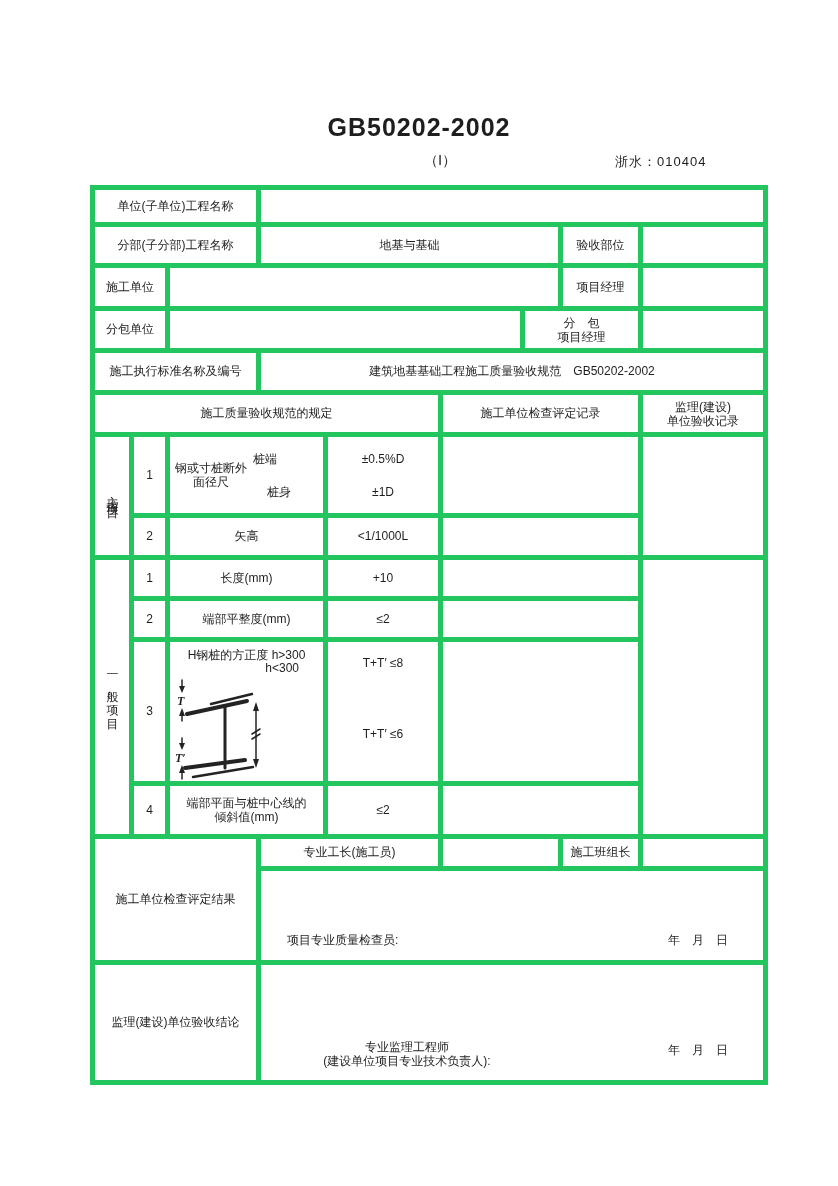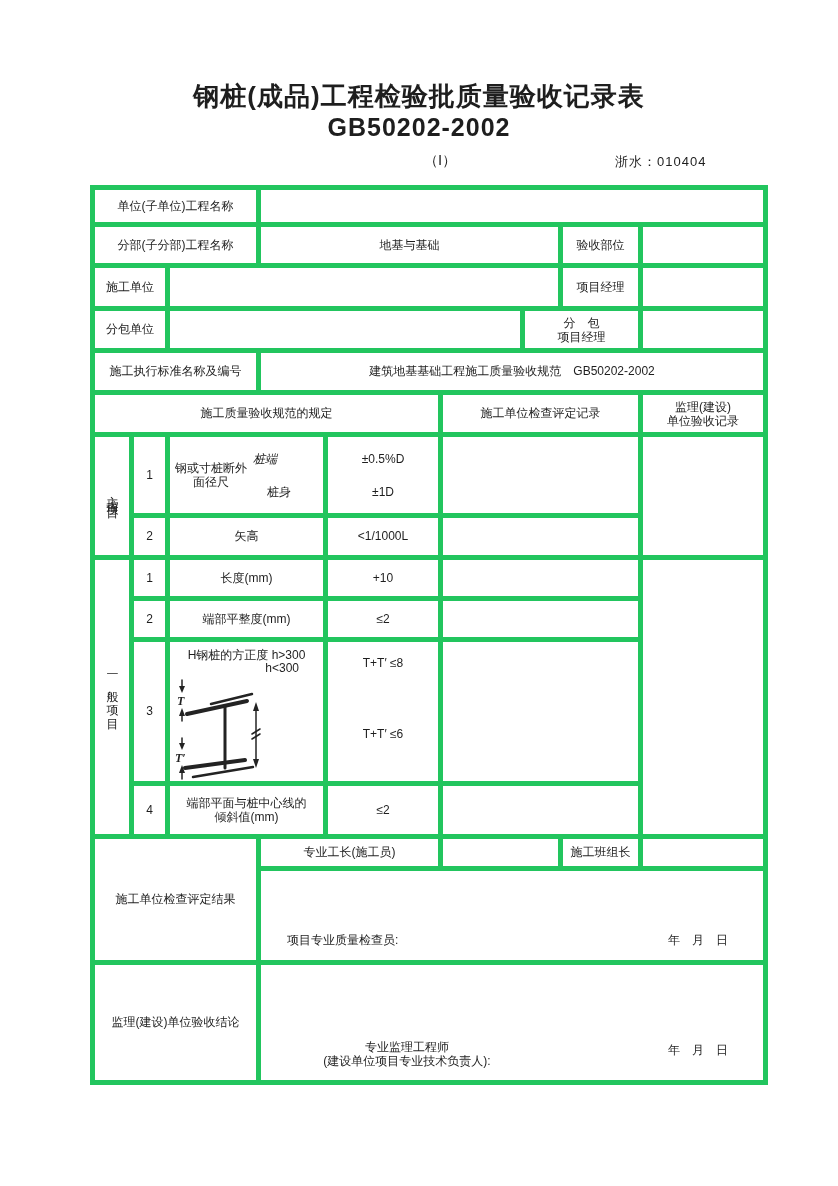--- a/index.html
+++ b/index.html
@@ -25,21 +25,20 @@
   svg.diagram line{stroke:#232323;stroke-linecap:round;}
   svg.diagram polygon{fill:#232323;}
   svg.diagram text{font-family:"Liberation Serif","DejaVu Serif",serif;font-style:italic;
                    font-weight:bold;font-size:12px;fill:#232323;}
 </style>
 </head>
 <body>
 
 <div class="page">
 
-  <div class="doc-title">钢桩(成品)工程检验批质量验收记录表</div>
   <div class="doc-subtitle">GB50202-2002</div>
   <div class="sheet-mark">（Ⅰ）</div>
   <div class="serial">浙水：010404</div>
 
   <table class="form">
     <colgroup>
       <col style="width:39px">
         <col style="width:36px">
         <col style="width:91px">
       <col style="width:67px">
@@ -97,21 +96,21 @@
     <tr style="height:81px">
       <td rowspan="2">
         <span class="v-label">主控项目</span>
       </td>
       <td>1</td>
       <td colspan="2" class="rel">
         <div class="abs left-block" style="left:5px;top:50%;transform:translateY(-50%);">
           <div>钢或寸桩断外</div>
           <div>面径尺</div>
         </div>
-        <span class="abs" style="top:15px;right:46px;font-style:italic;">桩端</span>
+        <span class="abs" style="top:15px;right:46px;">桩端</span>
         <span class="abs" style="bottom:13px;right:32px;">桩身</span>
       </td>
       <td class="rel">
         <span class="abs-c" style="top:15px;">±0.5%D</span>
         <span class="abs-c" style="bottom:13px;">±1D</span>
       </td>
       <td colspan="3"></td>
       <td rowspan="2"></td>
     </tr>
 

